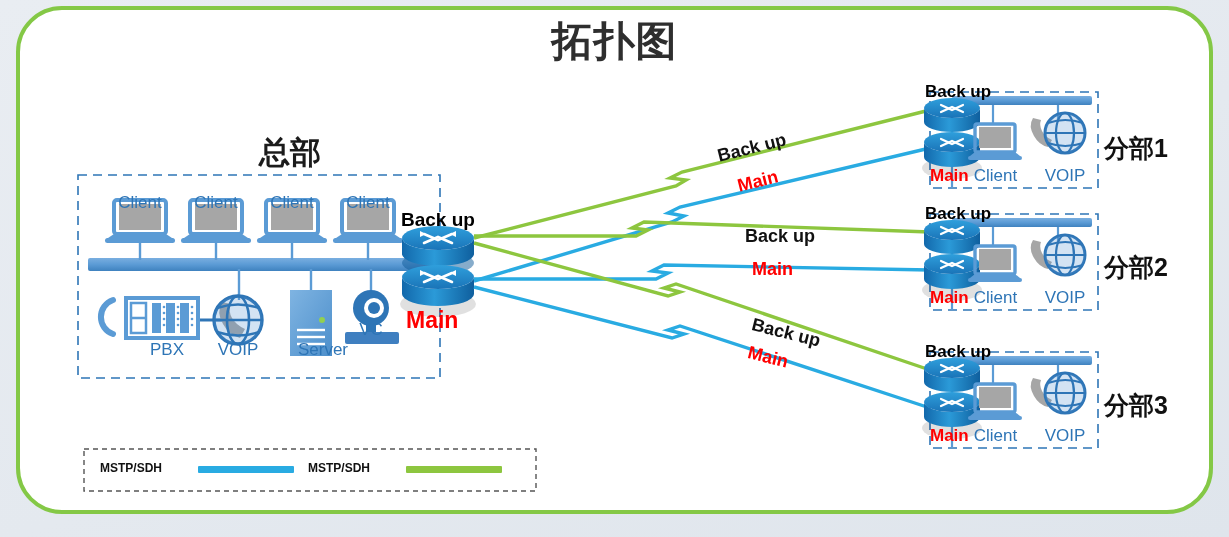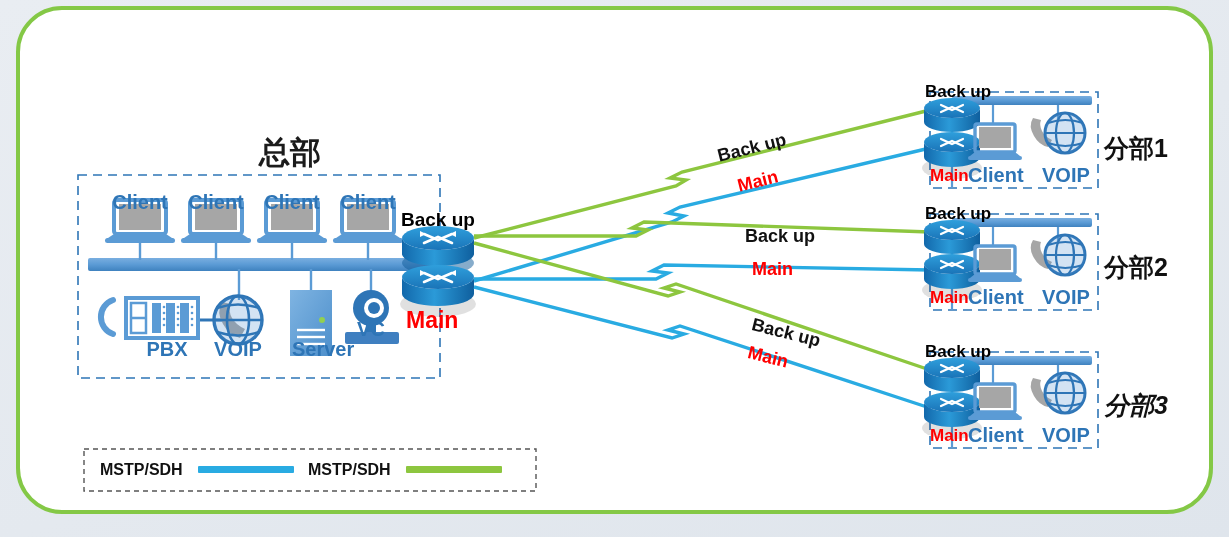--- a/index.html
+++ b/index.html
@@ -38,39 +38,39 @@
   }
   .hq-title {
     left: 180px; top: 132px; width: 220px;
     text-align: center;
     font-size: 31px; font-weight: bold; color: #1b1b1b;
   }
   .branch-title {
     font-size: 25px; font-weight: bold; color: #111;
   }
   .dev-label {
-    font-size: 20px; color: #2e75b6; font-weight: bold;
+    font-size: 17px; color: #2e75b6; font-weight: normal;
     text-align: center; line-height: 19px;
   }
   .role-backup {
     font-size: 17px; font-weight: bold; color: #000;
   }
   .role-main {
     font-size: 17px; font-weight: bold; color: #ff0000;
   }
   .hq-role-backup { font-size: 19px; font-weight: bold; color:#000; }
   .hq-role-main { font-size: 23px; font-weight: bold; color:#ff0000; }
   .link-label {
     font-size: 18px; font-weight: bold;
     transform-origin: left center;
   }
   .link-backup { color: #111; }
   .link-main { color: #ff0000; }
   .legend-text {
-    font-size: 16px; font-weight: bold; color: #111;
+    font-size: 12px; font-weight: bold; color: #111;
   }
 </style>
 </head>
 <body>
 
 <div id="stage">
   <div id="card"></div>
 
   <svg id="canvas" viewBox="0 0 1229 537">
     <defs>
@@ -356,38 +356,39 @@
       <line x1="1045" y1="393" x2="1085" y2="393" stroke="#2e75b6" stroke-width="2.2"></line>
       <path d="M1048 383 q17 -6 35 0" fill="none" stroke="#2e75b6" stroke-width="2"></path>
       <path d="M1048 403 q17 6 35 0" fill="none" stroke="#2e75b6" stroke-width="2"></path>
     </g>
 
     <rect x="84" y="449" width="452" height="42" fill="none" stroke="#555" stroke-width="1.4" stroke-dasharray="5 4"></rect>
     <rect x="198" y="466" width="96" height="7" rx="1" fill="#29abe2"></rect>
     <rect x="406" y="466" width="96" height="7" rx="1" fill="#8dc63f"></rect>
   </svg>
 
+  <div class="t title">拓扑图</div>
   <div class="t hq-title">总部</div>
 
   <div class="t dev-label" style="left:105px; top:193px; width:70px;">Client</div>
   <div class="t dev-label" style="left:181px; top:193px; width:70px;">Client</div>
   <div class="t dev-label" style="left:257px; top:193px; width:70px;">Client</div>
   <div class="t dev-label" style="left:333px; top:193px; width:70px;">Client</div>
 
   <div class="t dev-label" style="left:132px; top:340px; width:70px;">PBX</div>
   <div class="t dev-label" style="left:211px; top:340px; width:54px;">VOIP</div>
   <div class="t dev-label" style="left:292px; top:340px; width:62px;">Server</div>
   <div class="t dev-label" style="left:345px; top:320px; width:52px;">VC</div>
 
   <div class="t hq-role-backup" style="left:401px; top:209px;">Back up</div>
   <div class="t hq-role-main" style="left:406px; top:307px;">Main</div>
 
   <div class="t branch-title" style="left:1104px; top:132px;">分部1</div>
   <div class="t branch-title" style="left:1104px; top:251px;text-align:right;">分部2</div>
-  <div class="t branch-title" style="left:1104px; top:389px;font-style:italic;">分部3</div>
+  <div class="t branch-title" style="left:1104px; top:389px;">分部3</div>
 
   <div class="t role-backup" style="left:925px; top:82px;">Back up</div>
   <div class="t role-main" style="left:930px; top:166px;">Main</div>
   <div class="t dev-label" style="left:968px; top:166px; width:55px;">Client</div>
   <div class="t dev-label" style="left:1042px; top:166px; width:46px;">VOIP</div>
 
   <div class="t role-backup" style="left:925px; top:204px;">Back up</div>
   <div class="t role-main" style="left:930px; top:288px;">Main</div>
   <div class="t dev-label" style="left:968px; top:288px; width:55px;">Client</div>
   <div class="t dev-label" style="left:1042px; top:288px; width:46px;">VOIP</div>

